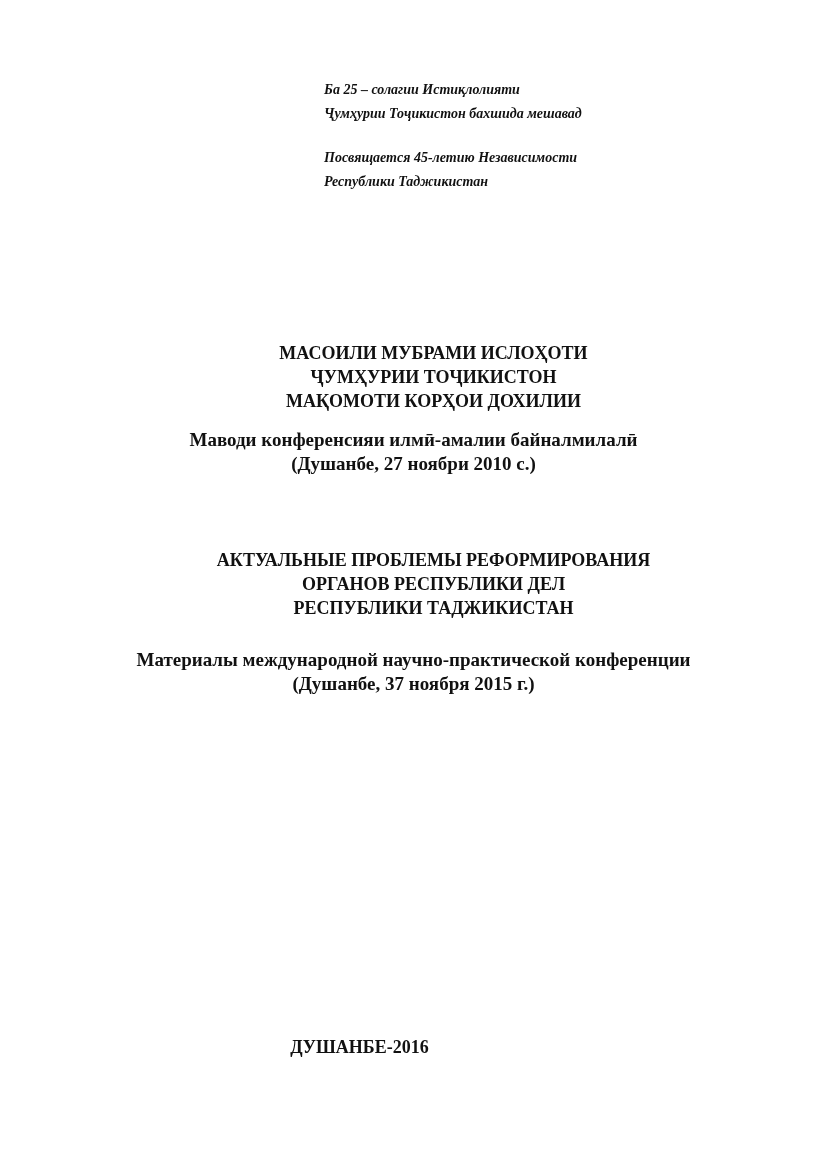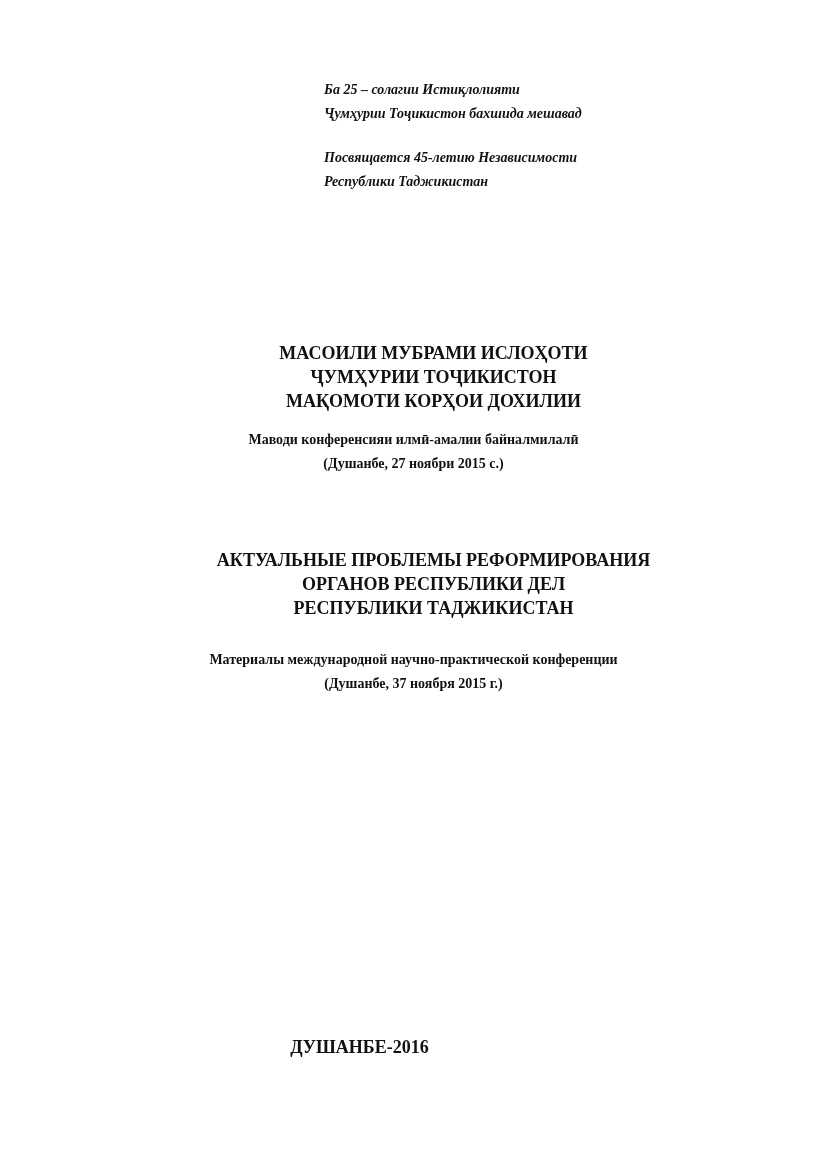--- a/index.html
+++ b/index.html
@@ -35,21 +35,21 @@
       text-align: center;
       font-weight: bold;
       white-space: nowrap;
     }
     .title {
       font-size: 18px;
       line-height: 24px;
       margin-left: 20px;
     }
     .subtitle {
-      font-size: 14px;
+      font-size: 19px;
       line-height: 24px;
     }
     .tj-title { top: 341px; }
     .tj-sub   { top: 428px; }
     .ru-title { top: 548px; }
     .ru-sub   { top: 648px; }
 
     .footer {
       position: absolute;
       left: 0;
@@ -75,21 +75,21 @@
 </div>
 
 <div class="block title tj-title">
   <div>МАСОИЛИ МУБРАМИ ИСЛОҲОТИ</div>
   <div>ҶУМҲУРИИ ТОҶИКИСТОН</div>
   <div>МАҚОМОТИ КОРҲОИ ДОХИЛИИ</div>
 </div>
 
 <div class="block subtitle tj-sub">
   <div>Маводи конференсияи илмӣ-амалии байналмилалӣ</div>
-  <div>(Душанбе, 27 ноябри 2015 с.)</div>
+  <div>(Душанбе, 27 ноябри 2010 с.)</div>
 </div>
 
 <div class="block title ru-title">
   <div>АКТУАЛЬНЫЕ ПРОБЛЕМЫ РЕФОРМИРОВАНИЯ</div>
   <div>ОРГАНОВ РЕСПУБЛИКИ ДЕЛ</div>
   <div>РЕСПУБЛИКИ ТАДЖИКИСТАН</div>
 </div>
 
 <div class="block subtitle ru-sub">
   <div>Материалы международной научно-практической конференции</div>

